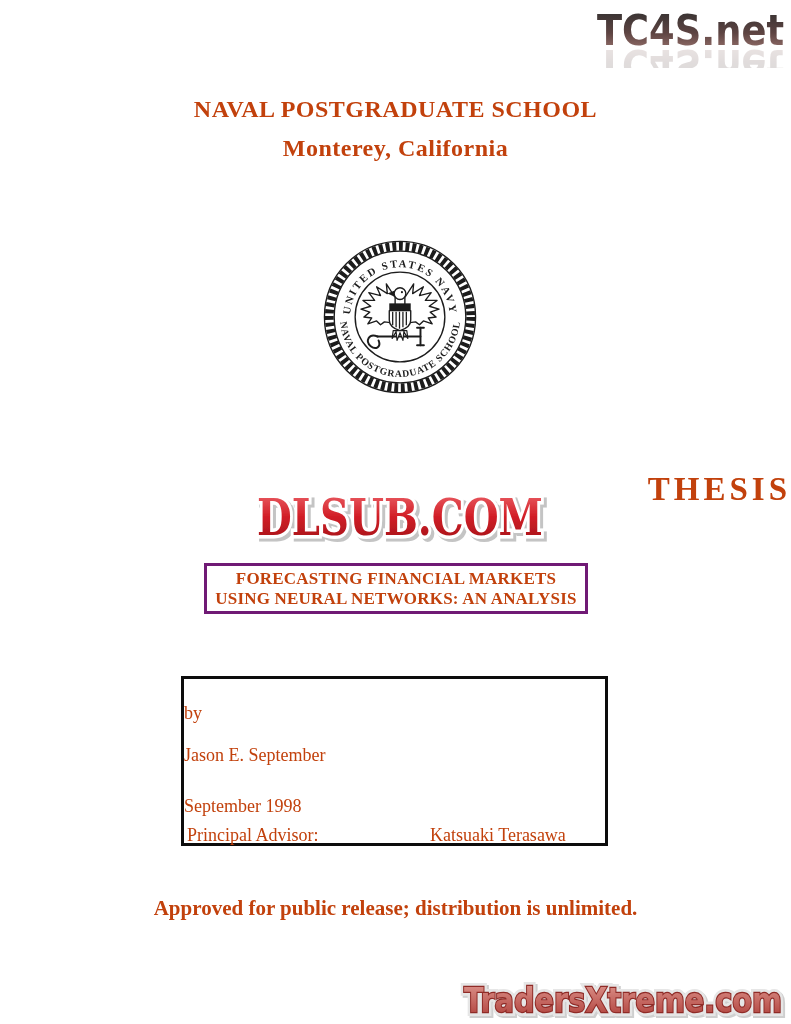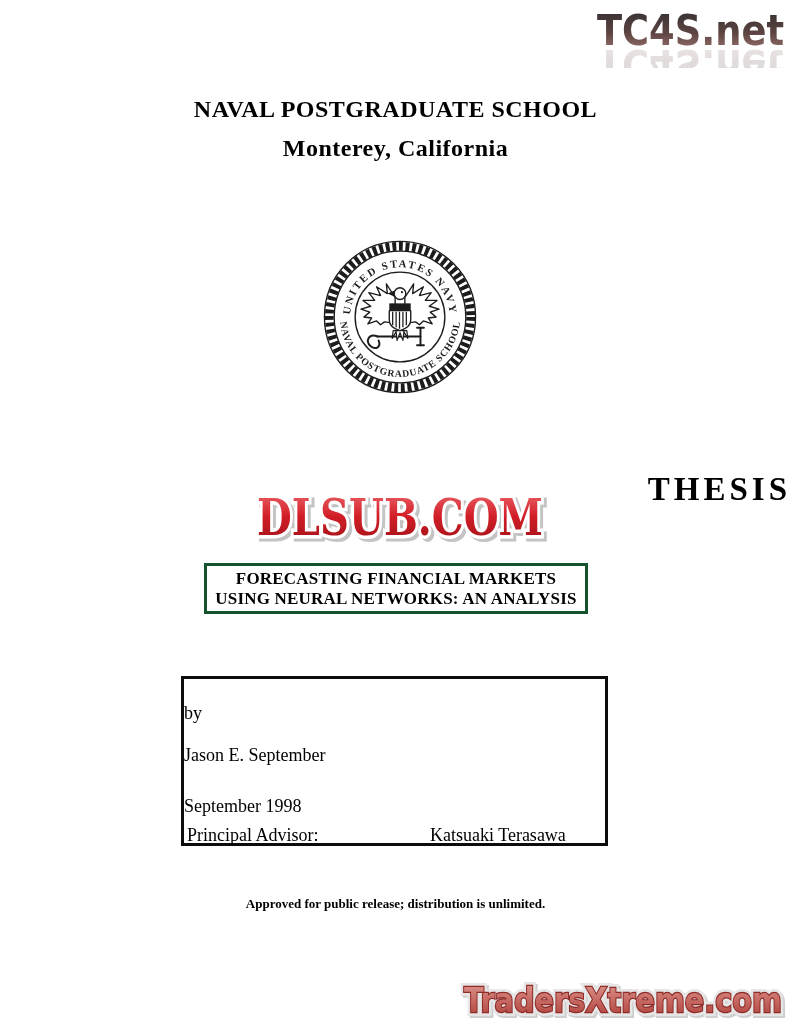--- a/index.html
+++ b/index.html
@@ -1,48 +1,48 @@
 <!DOCTYPE html>
 <html><head>
 <meta charset="utf-8">
 <style>
   html,body{margin:0;padding:0;background:#ffffff;}
   .page{
     position:relative;width:791px;height:1024px;background:#ffffff;
-    overflow:hidden;font-family:"Liberation Serif", serif;color:#000000;
+    overflow:hidden;font-family:"Liberation Serif", serif;color:#c2410c;
   }
   svg{display:block;}
   
   .tc4s{position:absolute;top:4px;right:3px;width:232px;height:64px;}
   
   .header{position:absolute;top:90px;left:0;width:791px;text-align:center;
           font-weight:bold;font-size:24px;line-height:39px;letter-spacing:0.5px;}
   
   .seal{position:absolute;top:239px;left:322px;width:156px;height:156px;}
   
   .thesis{position:absolute;top:473px;left:0;width:791px;text-align:right;
           font-weight:bold;font-size:33px;line-height:33px;letter-spacing:4px;z-index:1;}
   .dlsub{position:absolute;top:480px;left:248px;width:304px;height:62px;z-index:2;}
   
   .title-box{position:absolute;top:563px;left:204px;width:384px;box-sizing:border-box;
-             border:3px solid #14532d;padding:3px 4px;text-align:center;
+             border:3px solid #701a75;padding:3px 4px;text-align:center;
              font-weight:bold;font-size:17px;line-height:19.5px;letter-spacing:0.2px;}
   
   .author-box{position:absolute;top:676px;left:181px;width:427px;height:170px;
               box-sizing:border-box;border:3px solid #0c0c0c;font-size:18px;}
   .author-box .row{position:absolute;left:0;width:100%;text-align:left;white-space:nowrap;}
   .row-by{top:24px;}
   .row-author{top:66px;}
   .row-date{top:108px;margin-top:9px;}
   .row-advisor{top:146px;text-align:left !important;}
   .advisor-label{position:absolute;left:3px;top:0;}
   .advisor-name{position:absolute;left:246px;top:0;}
   
   .approval{position:absolute;top:896px;left:0;width:791px;text-align:center;
-            font-weight:bold;font-size:13px;}
+            font-weight:bold;font-size:21px;}
   
   .traders{position:absolute;top:975px;right:2px;width:332px;height:48px;}
 </style>
 </head>
 <body>
 
 <div class="page">
 
   <svg class="tc4s" viewBox="0 0 232 64">
     <defs>

